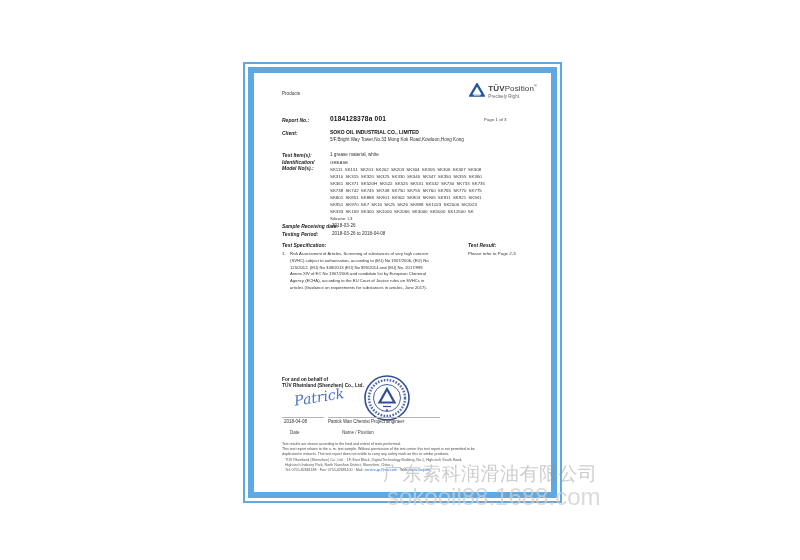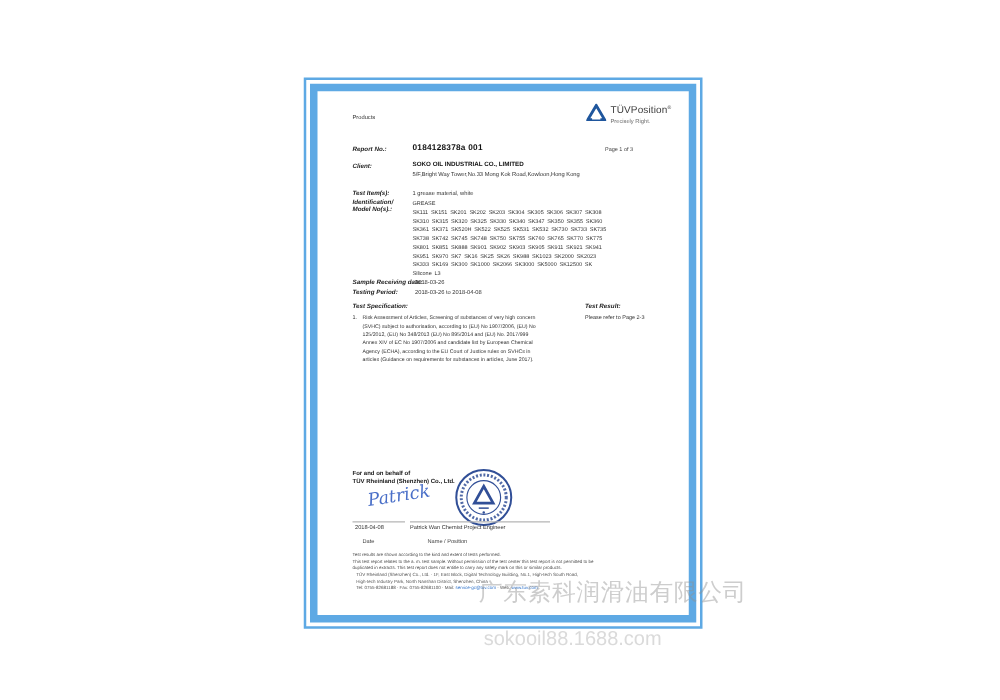--- a/index.html
+++ b/index.html
@@ -15,21 +15,21 @@
 
   .abs { position:absolute; }
   .lab { font-size:5px; font-weight:bold; font-style:italic; color:#222; }
   .val { font-size:4.6px; color:#333; }
 
   
   .products { left:28px; top:18px; font-size:4.6px; color:#333; }
   .logo { right:14px; top:10px; display:flex; align-items:flex-start; gap:3px; }
   .logo svg { width:16px; height:14px; display:block; }
   .logo-line { font-size:8px; color:#3c3c3c; letter-spacing:0.1px; white-space:nowrap; }
-  .logo-line .tuv { font-weight:normal; color:#3c3c3c; }
+  .logo-line .tuv { font-weight:bold; color:#3c3c3c; }
   .logo-line .reg { font-size:4px; vertical-align:super; }
   .tagline { font-size:4.6px; color:#6b6b6b; margin-top:1px; }
 
   
   .report-label { left:28px; top:44px; }
   .report-value { left:76px; top:42px; font-size:6.6px; font-weight:bold; color:#111; letter-spacing:0.2px; }
   .page-ind { left:230px; top:44px; font-size:4.4px; color:#444; }
   .client-label { left:28px; top:57px; }
   .client-name { left:76px; top:56px; font-size:5px; font-weight:bold; color:#111; }
   .client-addr { left:76px; top:64px; }
@@ -65,21 +65,21 @@
 
   
   .disclaimer { left:28px; top:369px; width:256px; font-size:3.6px; line-height:4.8px; color:#4a4a4a; }
   .footer-addr { left:31px; top:385px; width:256px; font-size:3.6px; line-height:4.8px; color:#555; }
   .footer-contact { left:31px; top:395px; width:256px; font-size:3.6px; color:#555; white-space:nowrap; }
   .blue-link { color:#2a6fc9; }
 
   
   .wm-cn { position:absolute; left:383px; top:461px; font-size:19px; font-weight:normal;
            color:rgba(145,145,145,0.45); letter-spacing:0.5px; z-index:5; white-space:nowrap; }
-  .wm-url { position:absolute; left:387px; top:503px; font-size:16px;
+  .wm-url { position:absolute; left:387px; top:483px; font-size:24px;
             color:rgba(205,205,205,0.75); z-index:5; white-space:nowrap; }
 </style>
 </head>
 <body>
 
 <div class="canvas">
 
   <div class="doc-outer">
     <div class="doc-inner">
 

